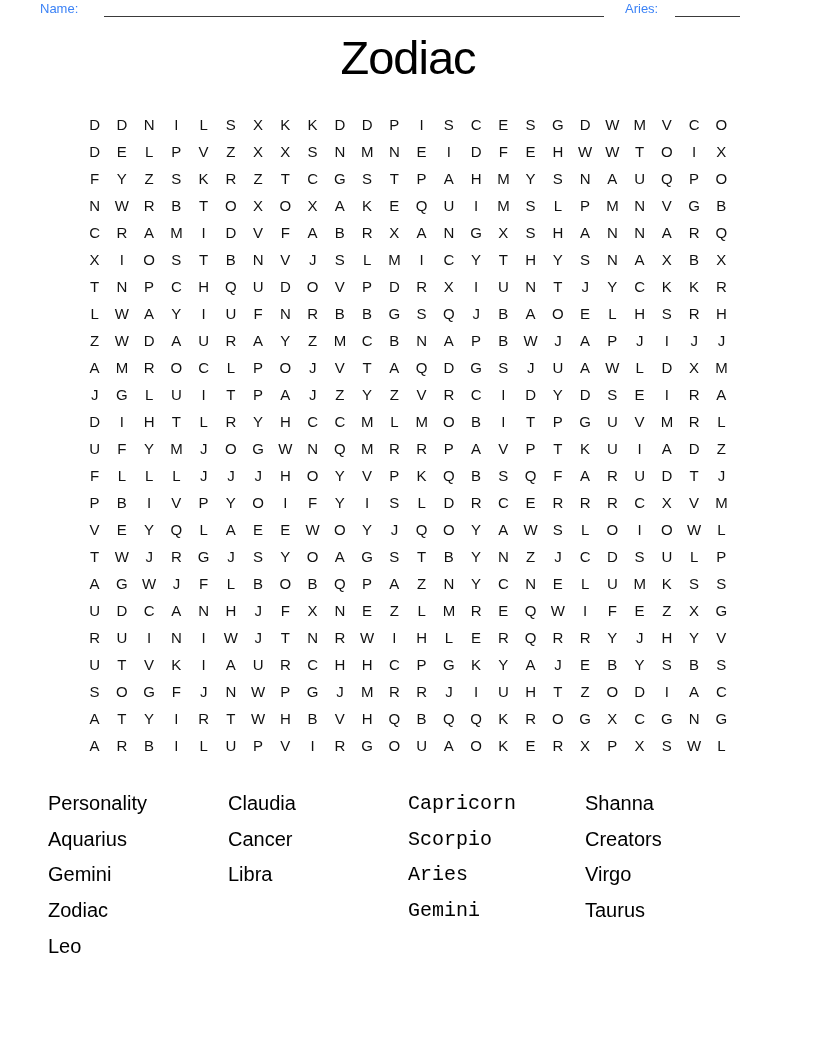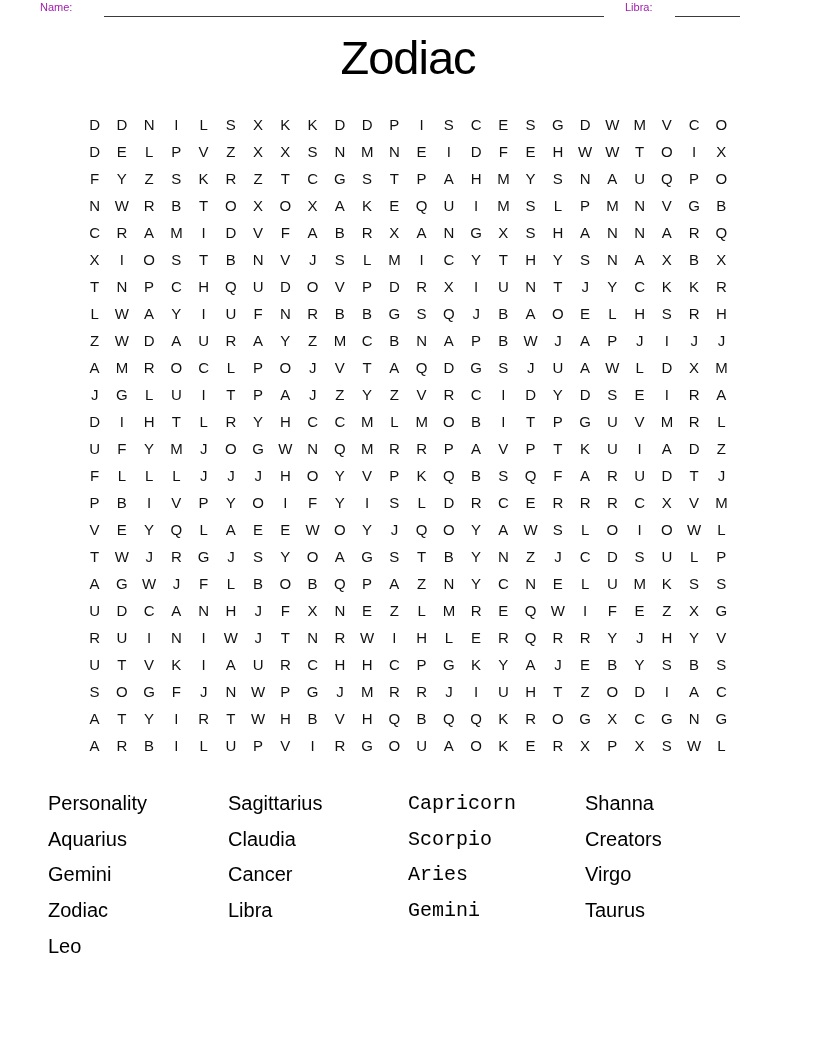--- a/index.html
+++ b/index.html
@@ -12,22 +12,22 @@
     width: 816px;
     height: 1056px;
     font-family: "Liberation Sans", sans-serif;
     color: #000000;
     overflow: hidden;
   }
   
   .hdr-label {
     position: absolute;
     top: 1px;
-    font-size: 11px;
-    color: #a21caf;
+    font-size: 13px;
+    color: #3b82f6;
   }
   .name-label { left: 40px; }
   .date-label { left: 625px; }
   .blank-line {
     position: absolute;
     top: 16px;
     border-bottom: 1.6px solid #3a3a3a;
     height: 0;
   }
   .name-line { left: 104px; width: 500px; }
@@ -83,21 +83,21 @@
     line-height: 35.7px;
     color: #000000;
     white-space: nowrap;
   }
 </style>
 </head>
 <body>
 
 <div class="hdr-label name-label">Name:</div>
 <div class="blank-line name-line"></div>
-<div class="hdr-label date-label">Libra:</div>
+<div class="hdr-label date-label">Aries:</div>
 <div class="blank-line date-line"></div>
 
 <h1 class="title">Zodiac</h1>
 
 <div class="letter-grid" id="letter-grid">
     <span class="cell">D</span>
     <span class="cell">D</span>
     <span class="cell">N</span>
     <span class="cell">I</span>
     <span class="cell">L</span>
@@ -676,21 +676,20 @@
 
 <div class="word-list" id="word-list">
     <div class="word-col">
       <div class="word">Personality</div>
       <div class="word">Aquarius</div>
       <div class="word">Gemini</div>
       <div class="word">Zodiac</div>
       <div class="word">Leo</div>
     </div>
     <div class="word-col">
-      <div class="word">Sagittarius</div>
       <div class="word">Claudia</div>
       <div class="word">Cancer</div>
       <div class="word">Libra</div>
     </div>
     <div class="word-col">
       <div class="word">Capricorn</div>
       <div class="word">Scorpio</div>
       <div class="word">Aries</div>
       <div class="word">Gemini</div>
     </div>

